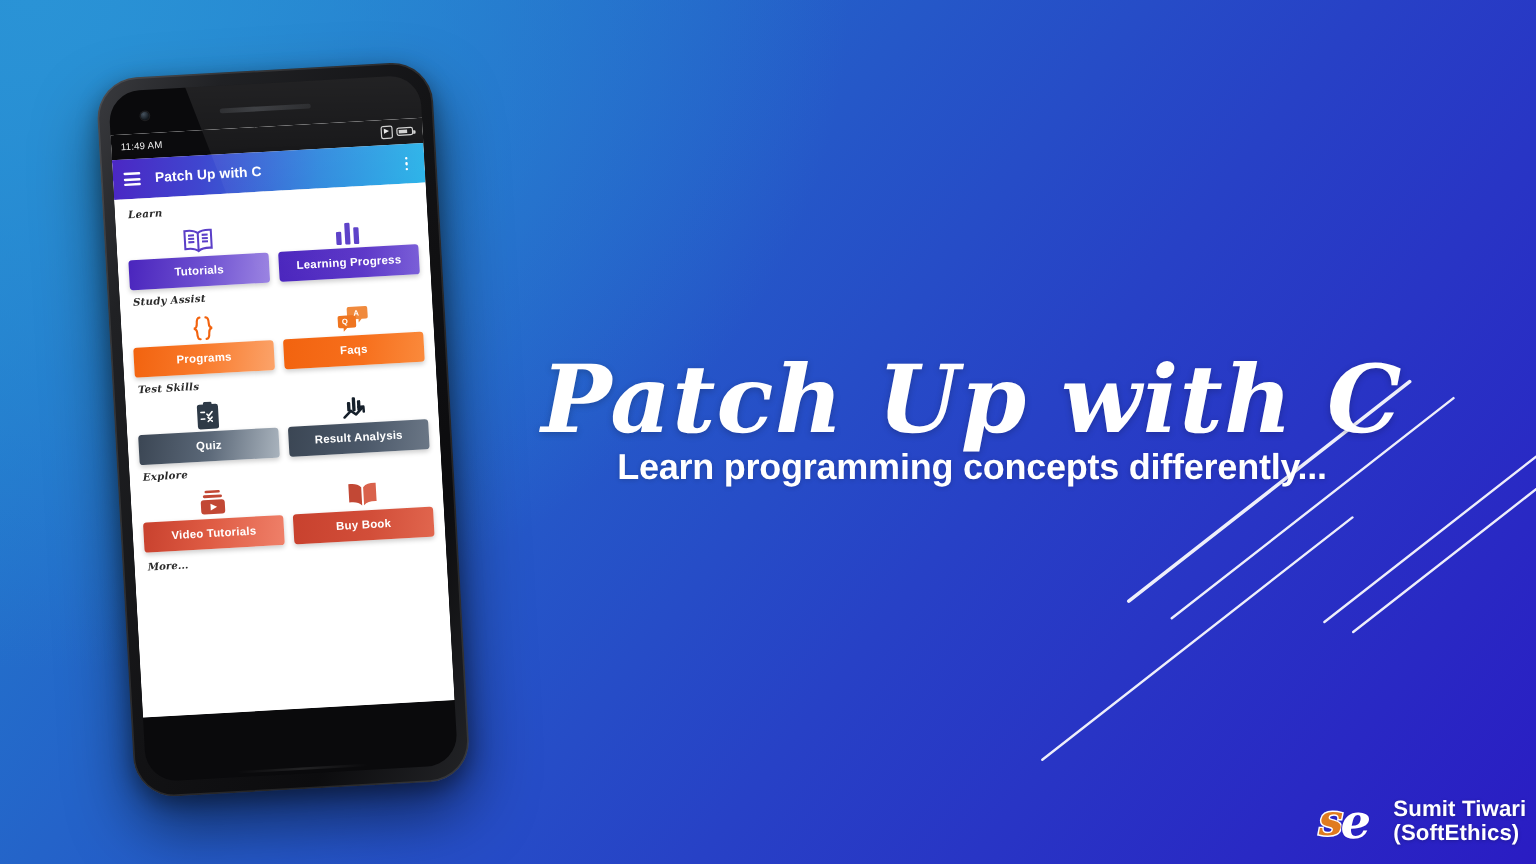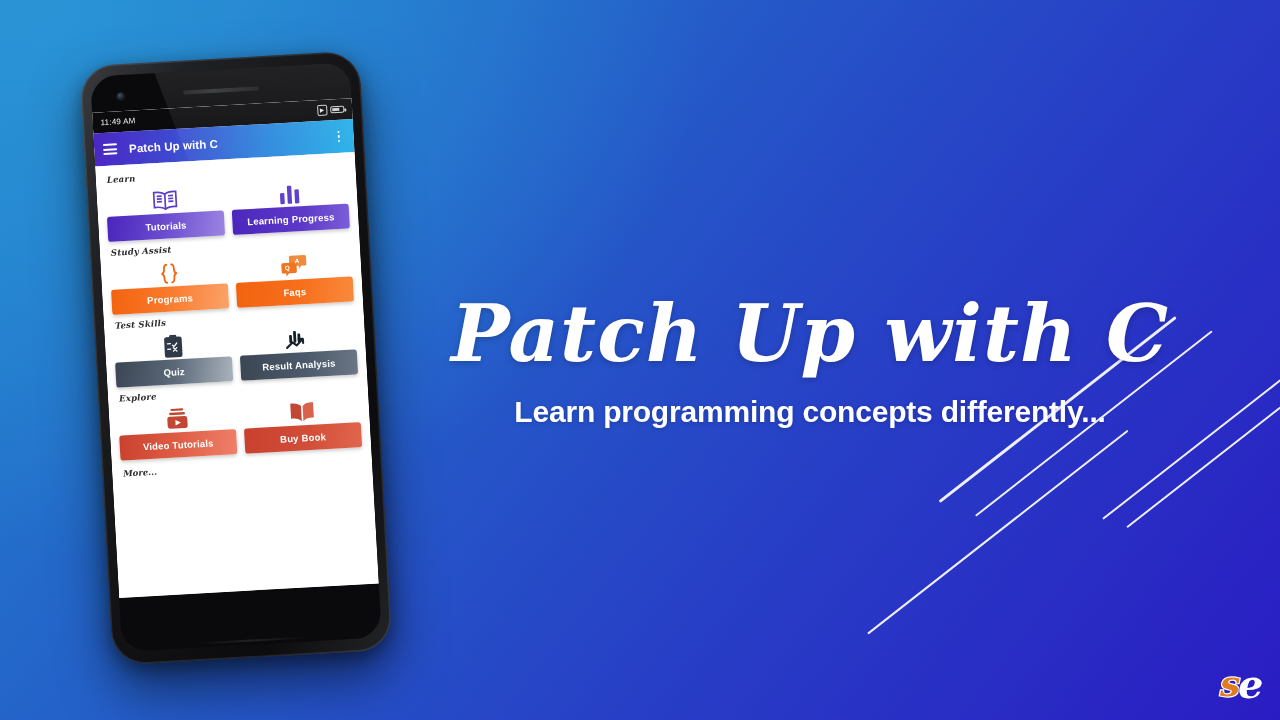--- a/index.html
+++ b/index.html
@@ -134,21 +134,20 @@
 
   
   .hero { position:absolute; left:440px; top:295px; width:740px; text-align:center; }
   .hero-title {
     font-family:"DejaVu Serif", serif;
     font-style:italic; font-weight:700; font-size:78px; line-height:1;
     color:#ffffff; letter-spacing:1px;
     text-shadow:0 2px 6px rgba(0,0,0,.22);
   }
   .hero-sub {
-    margin-top:22px;
     font-family:"Liberation Sans", sans-serif;
     font-weight:700; font-size:30px; color:#ffffff; letter-spacing:-.2px;
     text-shadow:0 1px 4px rgba(0,0,0,.18);
   }
 
   
   .brand {
     position:absolute; right:8px; bottom:14px;
     display:flex; align-items:center; gap:10px;
   }
@@ -325,13 +324,17 @@
   <div class="hero-sub">Learn programming concepts differently...</div>
 </div>
 
 <div class="brand">
   <div class="brand-mark">
     <svg width="54" height="44" viewBox="0 0 54 44">
       <text x="2" y="34" font-family="DejaVu Serif, serif" font-style="italic" font-weight="bold" font-size="36" fill="#e07b1f" stroke="#ffffff" stroke-width="2.4" paint-order="stroke">s</text>
       <text x="20" y="36" font-family="DejaVu Serif, serif" font-style="italic" font-weight="bold" font-size="40" fill="#ffffff" stroke="#2a1cc3" stroke-width="1.6" paint-order="stroke">e</text>
     </svg>
   </div>
+  <div class="brand-text">
+    <div>Sumit Tiwari</div>
+    <div>(SoftEthics)</div>
+  </div>
 </div>
 
 </body></html>

